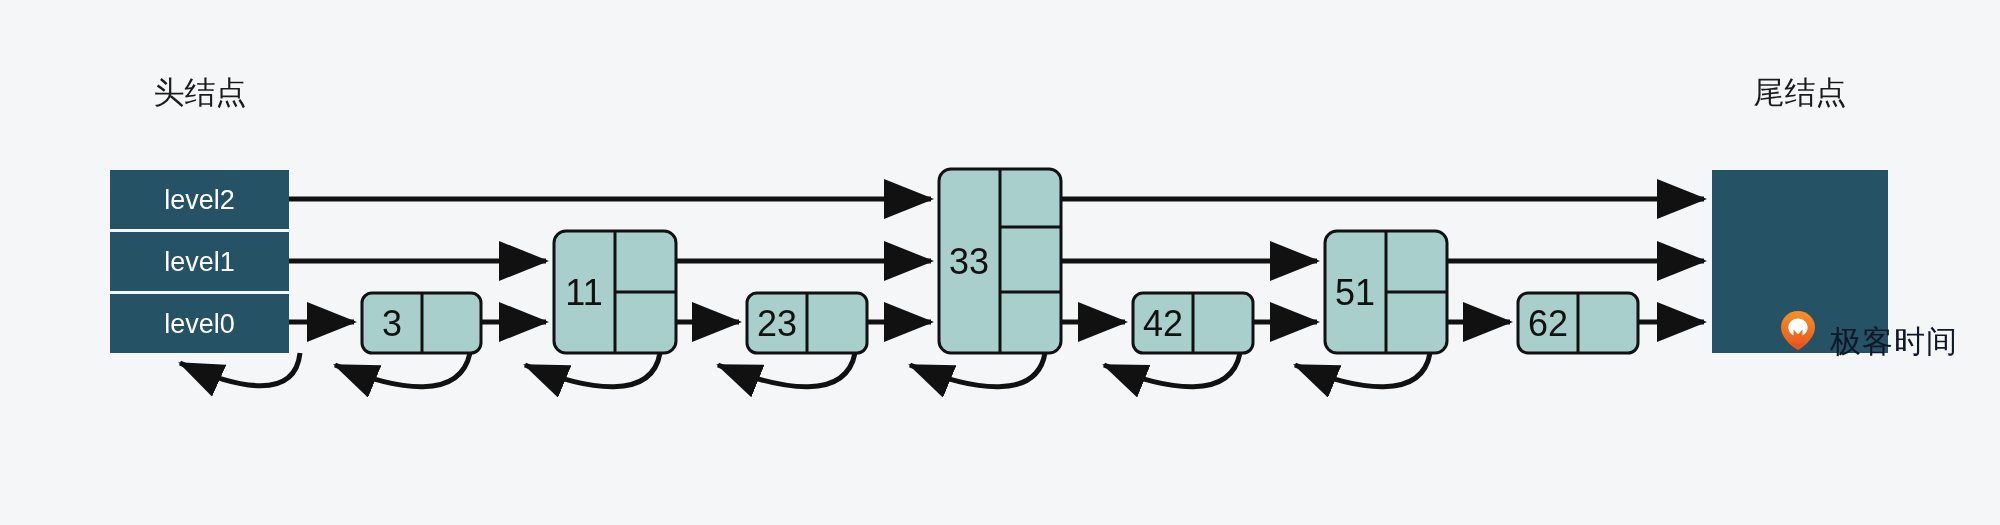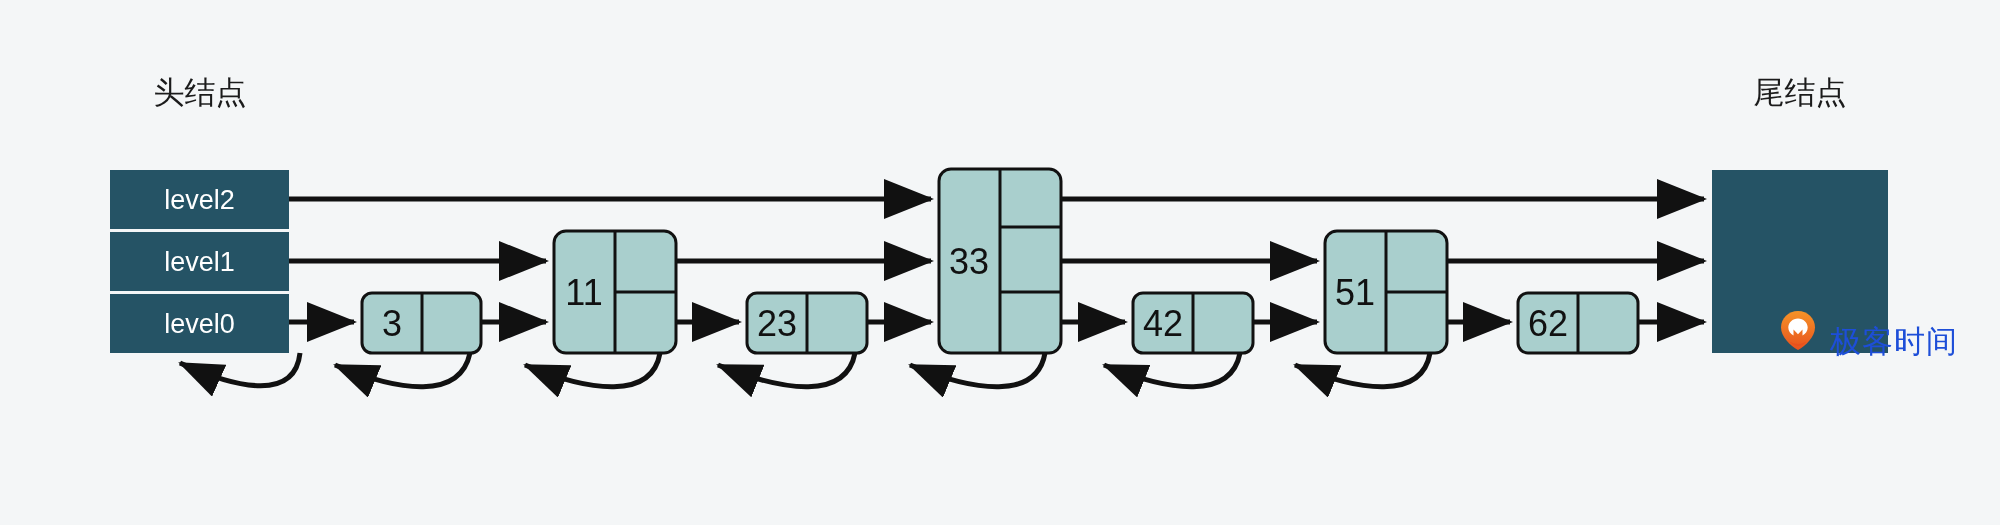--- a/index.html
+++ b/index.html
@@ -74,21 +74,21 @@
     gap: 10px;
   }
   #brand .brand-mark {
     width: 44px;
     height: 44px;
     display: block;
   }
   #brand .brand-name {
     font-family: "DejaVu Sans", "Liberation Sans", sans-serif;
     font-size: 31px;
-    color: #1d4ed8;
+    color: #0f172a;
     letter-spacing: 1px;
     white-space: nowrap;
     margin-top: 24px;
   }
 </style>
 </head>
 <body>
 
 <div id="stage">
 

